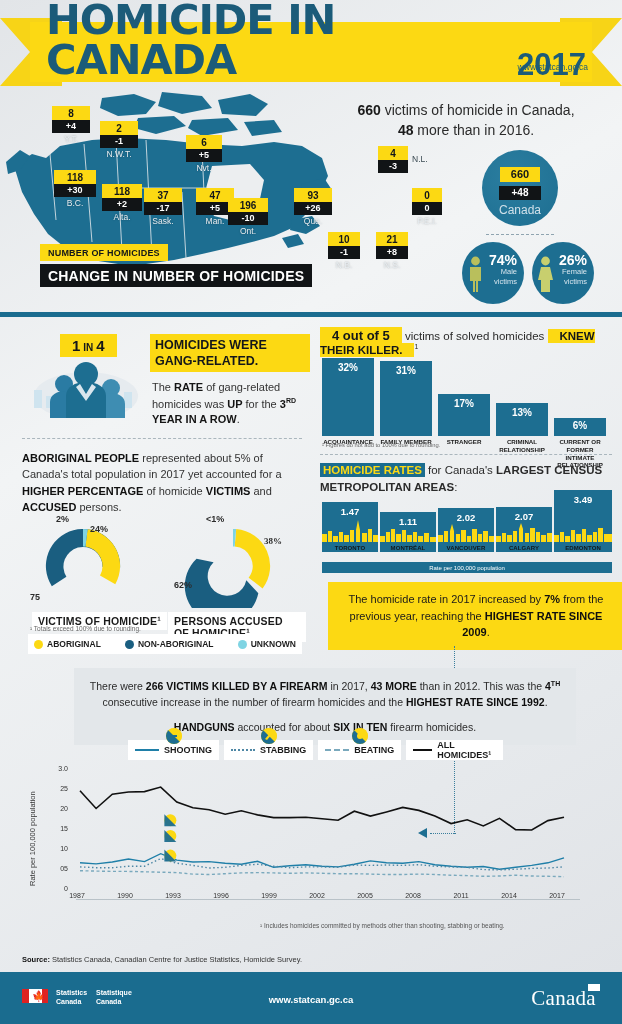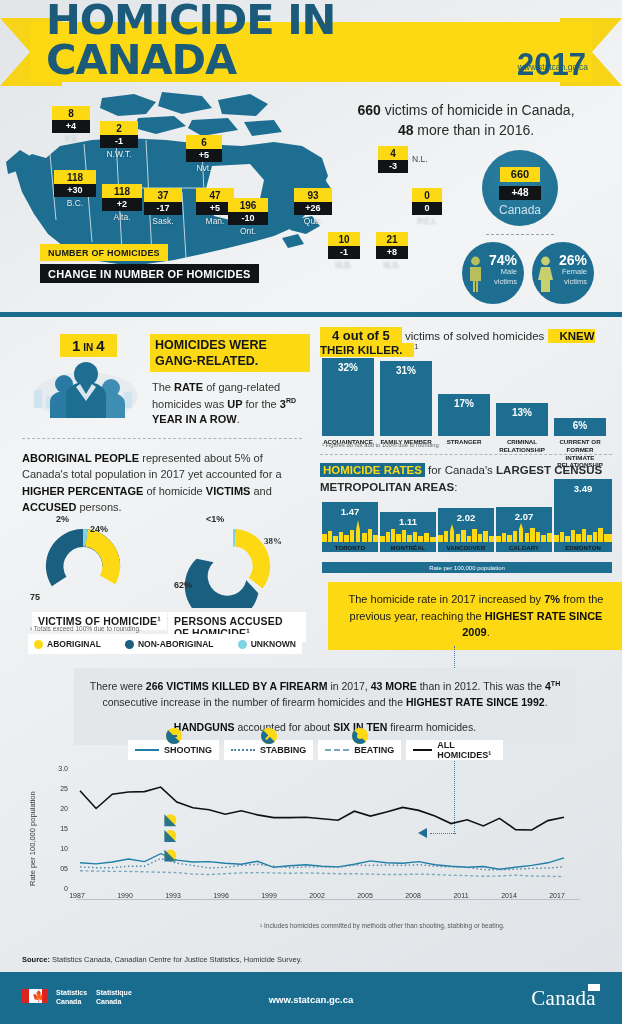--- a/index.html
+++ b/index.html
@@ -40,21 +40,21 @@
   .pill .num{background:#fcd913;color:#13171a;font-weight:bold;font-size:10px;
     text-align:center;padding:1.5px 0;line-height:1.1;}
   .pill .chg{background:#111416;color:#ffffff;font-weight:bold;font-size:9px;
     text-align:center;padding:1.5px 0;line-height:1.1;}
   .pill .lbl{color:#e8eef2;font-size:8.5px;text-align:center;margin-top:1px;
     text-shadow:0 0 2px rgba(0,0,0,.35);}
 
   .legend-num{position:absolute;left:40px;top:152px;background:#fcd913;color:#13171a;
     font-size:9px;font-weight:bold;padding:3.5px 8px;letter-spacing:.2px;}
   .legend-chg{position:absolute;left:40px;top:172px;background:#111416;color:#fff;
-    font-size:11px;font-weight:bold;padding:3.5px 8px;letter-spacing:.2px;}
+    font-size:14px;font-weight:bold;padding:3.5px 8px;letter-spacing:.2px;}
 
   .circ{position:absolute;border-radius:50%;background:#1d6e91;}
   .canada-circ{left:482px;top:58px;width:76px;height:76px;
     background:radial-gradient(circle at 40% 35%,#2b7ea0,#1d6e91);}
   .canada-circ .inner{position:absolute;left:0;right:0;top:14px;text-align:center;}
   .cc-num{display:inline-block;background:#fcd913;color:#13171a;font-weight:bold;
     font-size:11px;padding:1.5px 11px;}
   .cc-chg{display:inline-block;background:#111416;color:#fff;font-weight:bold;
     font-size:10px;padding:1.5px 13px;margin-top:2px;}
   .cc-lbl{color:#cfe0e9;font-size:12px;margin-top:3px;}
@@ -525,21 +525,21 @@
           <path d="M23,22 L23,9 L25,3 L27,9 L27,22 Z"></path>
               <rect x="29" y="13" width="4" height="9"></rect>
           <rect x="34" y="8" width="5" height="14"></rect>
               <rect x="40" y="12" width="4" height="10"></rect>
           <rect x="45" y="15" width="5" height="7"></rect>
               <rect x="51" y="13" width="5" height="9"></rect>
             </g>
         </svg>
         <div class="cma-name">CALGARY</div>
       </div>
-      <div class="cma-bar" style="left:232px;width:58px;height:73px;">
+      <div class="cma-bar" style="left:232px;width:58px;height:62px;">
         <div class="cma-val">3.49</div>
         <svg class="cma-sky" viewBox="0 0 58 22" preserveAspectRatio="none">
           <g fill="#fcd913">
               <rect x="0" y="15" width="5" height="7"></rect>
               <rect x="6" y="12" width="4" height="10"></rect>
           <rect x="11" y="16" width="5" height="6"></rect>
               <rect x="17" y="10" width="4" height="12"></rect>
           <rect x="22" y="14" width="5" height="8"></rect>
               <rect x="28" y="9" width="4" height="13"></rect>
           <rect x="33" y="15" width="5" height="7"></rect>

